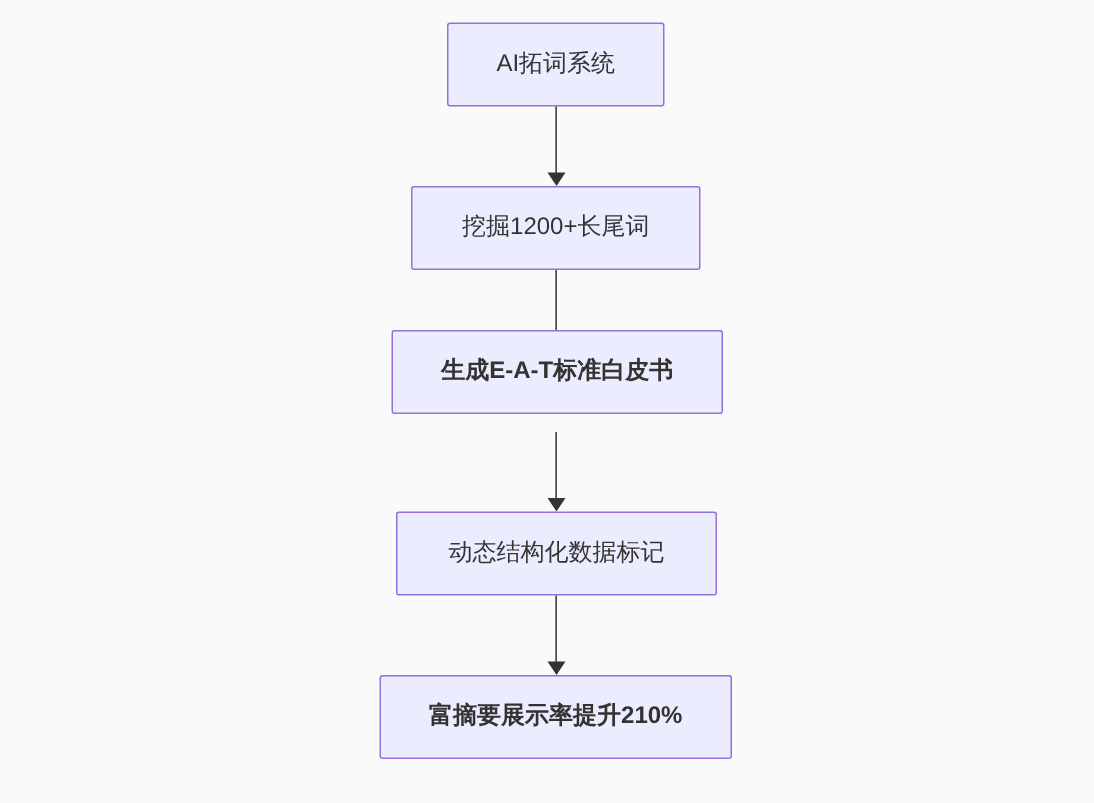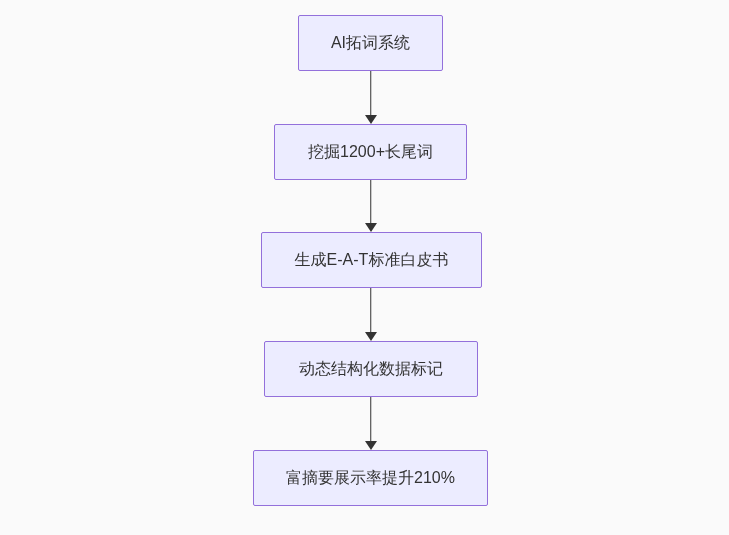--- a/index.html
+++ b/index.html
@@ -52,23 +52,23 @@
       transform: translateX(-50%);
       width: 0;
       height: 0;
       border-left: 6px solid transparent;
       border-right: 6px solid transparent;
       border-top: 9px solid #333333;
     }
     
     #node-0 { left: 298px; top: 15px;  width: 145px; height: 56px; }
     #node-1 { left: 274px; top: 124px; width: 193px; height: 56px; }
-    #node-2 { left: 261px; top: 232px; width: 221px; height: 56px; }
+    #node-2 { left: 261px; top: 220px; width: 221px; height: 56px; font-weight: bold; }
     #node-3 { left: 264px; top: 341px; width: 214px; height: 56px; }
-    #node-4 { left: 253px; top: 450px; width: 235px; height: 56px; }
+    #node-4 { left: 253px; top: 450px; width: 235px; height: 56px; font-weight: bold; }
     
     #edge-0 { left: 364px; top: 71px;  height: 53px; }
     #edge-1 { left: 364px; top: 180px; height: 52px; }
     #edge-2 { left: 364px; top: 288px; height: 53px; }
     #edge-3 { left: 364px; top: 397px; height: 53px; }
   </style>
 </head>
 <body>
 
 <div class="canvas">

